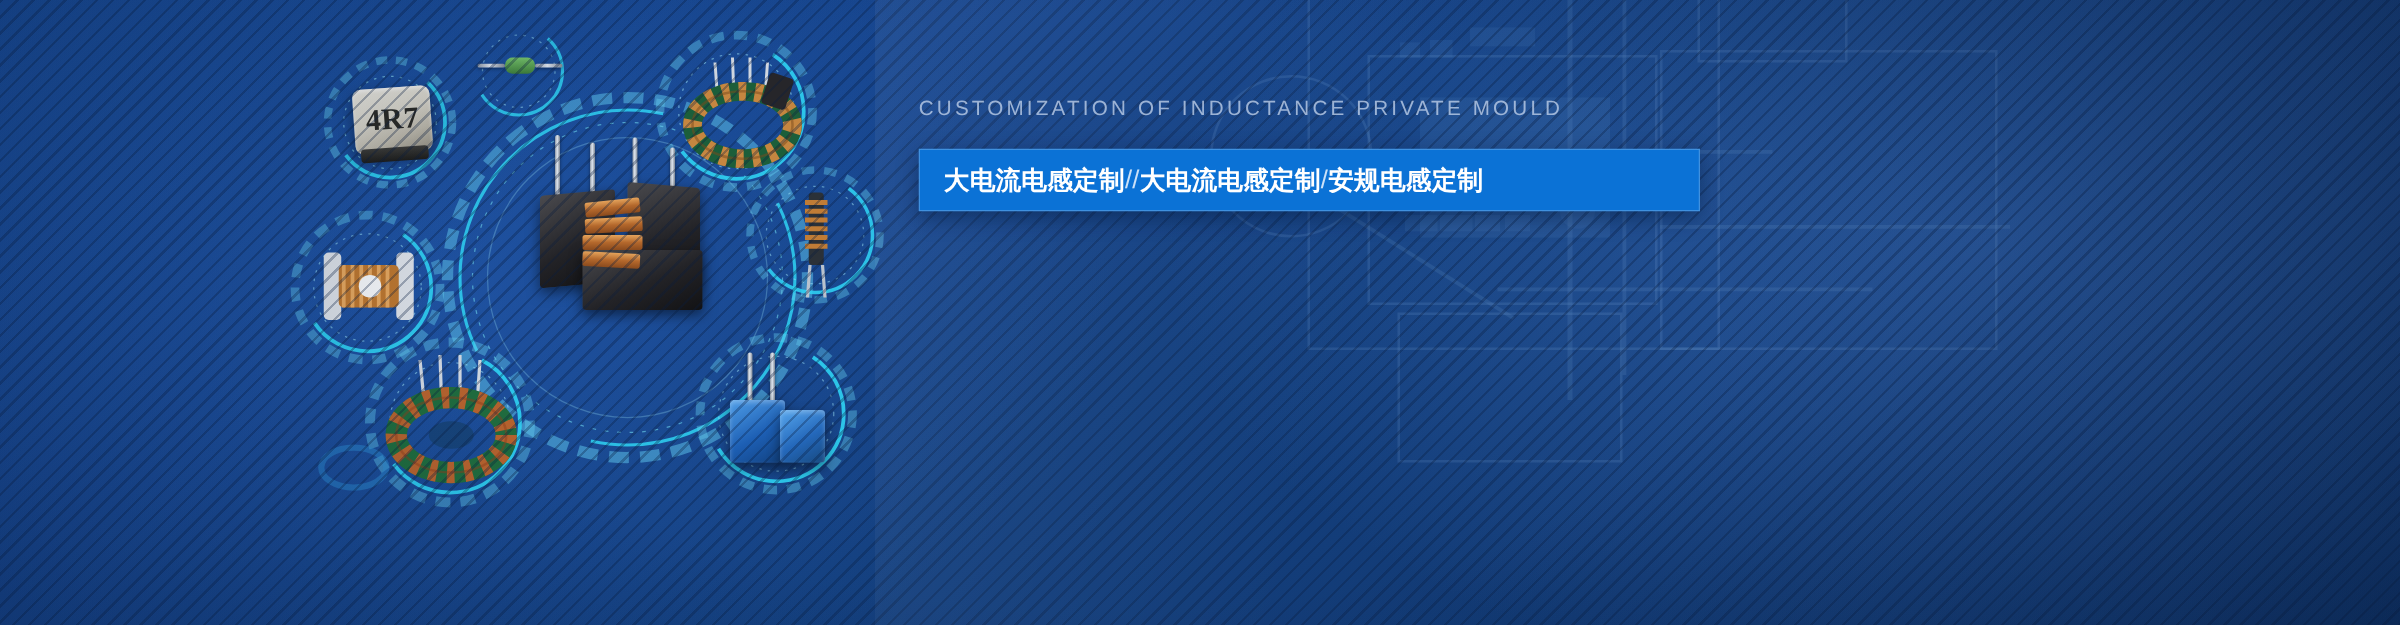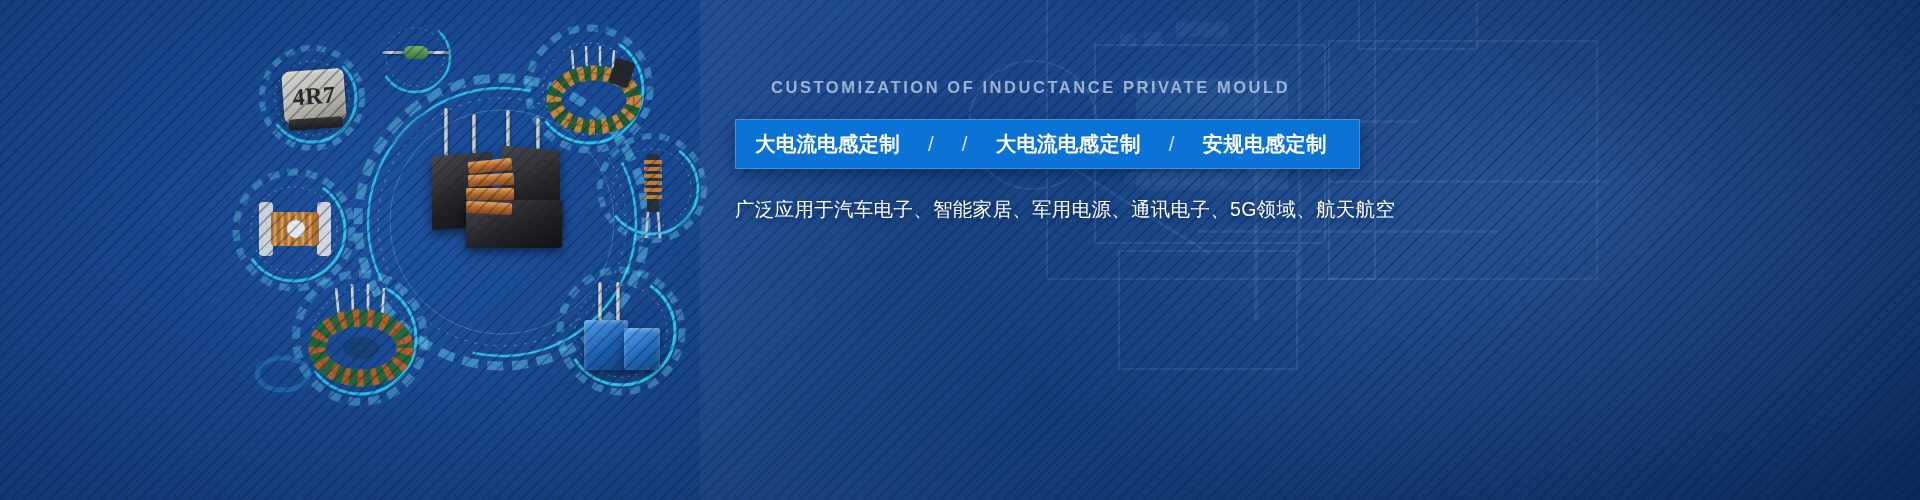--- a/index.html
+++ b/index.html
@@ -71,41 +71,41 @@
   
   .bluecap{ position:absolute; border-radius:3px;
        background:linear-gradient(150deg,#4f9ee8,#1d5fb4 55%,#11407e);
        box-shadow:0 4px 10px rgba(0,0,0,.45), inset 0 2px 4px rgba(255,255,255,.28); }
 
   
   .content{ position:absolute; left:735px; top:78px; width:650px; }
 
   .eyebrow{
     font-size:16.5px; letter-spacing:2.55px; color:#b9cbe6;
-    opacity:.82; white-space:nowrap; font-weight:700;margin-left:36px;
+    opacity:.82; white-space:nowrap; font-weight:400;
   }
 
   .headline{
     margin-top:8px; display:flex; align-items:baseline;
     font-family:"DejaVu Sans","Liberation Sans",sans-serif;
     font-weight:700; font-size:68px; line-height:1.04; letter-spacing:1px;
     white-space:nowrap;
   }
   .h-white{ color:#ffffff; text-shadow:0 4px 10px rgba(0,18,50,.75), 0 1px 0 rgba(255,255,255,.35); }
   .h-gold { color:#ffc91b; text-shadow:0 4px 10px rgba(0,18,50,.75), 0 2px 0 #b7860a; }
 
   .pillbar{
     margin-top:22px; height:50px; background:#0b72d6;
     display:flex; align-items:center; padding:0 19px;
     box-shadow:0 5px 16px rgba(2,22,55,.45);
     border:1px solid rgba(255,255,255,.22);
     width:625px;
   }
   .pillbar .inner{
-    display:flex; align-items:center; gap:28px;
+    display:flex; align-items:center; gap:0;
     color:#ffffff; font-size:20.5px; font-weight:700; white-space:nowrap;
     letter-spacing:.2px;
   }
   .pillbar .sep{ color:#dcebfb; font-weight:400; opacity:.92; }
 
   .desc{
     margin-top:27px; color:#ffffff; font-size:19.5px; letter-spacing:.3px;
     white-space:nowrap; text-shadow:0 2px 6px rgba(0,16,45,.6);
   }
 
@@ -293,16 +293,15 @@
       <div class="inner">
         <span>大电流电感定制</span>
         <span class="sep">/</span>
         <span class="sep">/</span>
         <span>大电流电感定制</span>
         <span class="sep">/</span>
         <span>安规电感定制</span>
       </div>
     </div>
 
-    <div class="desc">广泛应用于汽车电子、智能家居、军用电源、通讯电子、5G领域、航天航空</div>
   </div>
 
 </div>
 
 </body></html>

